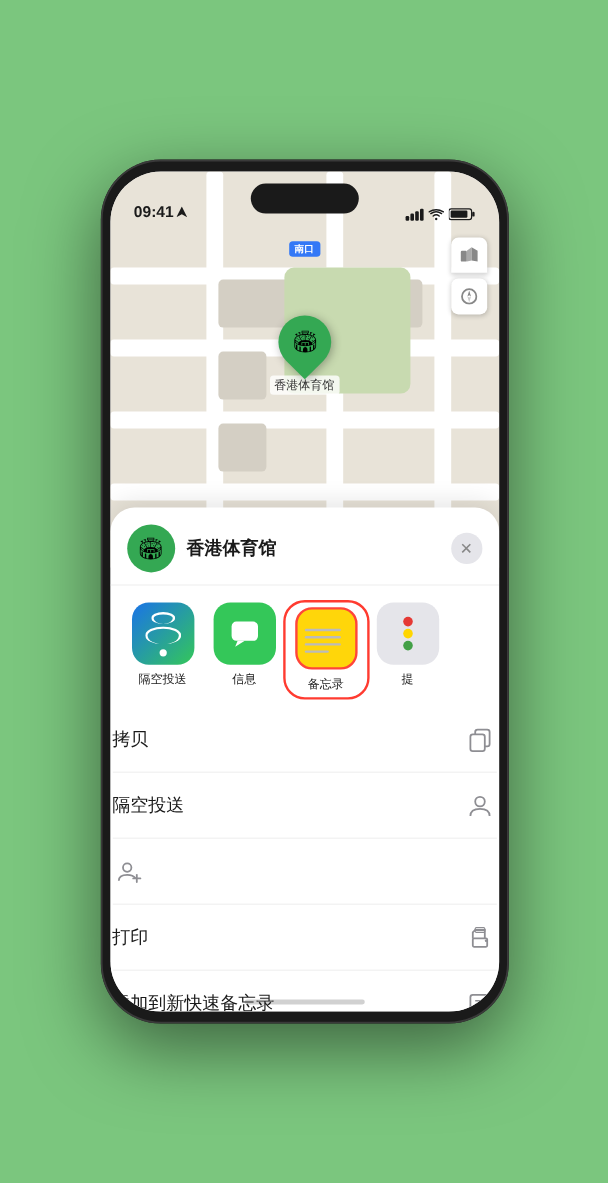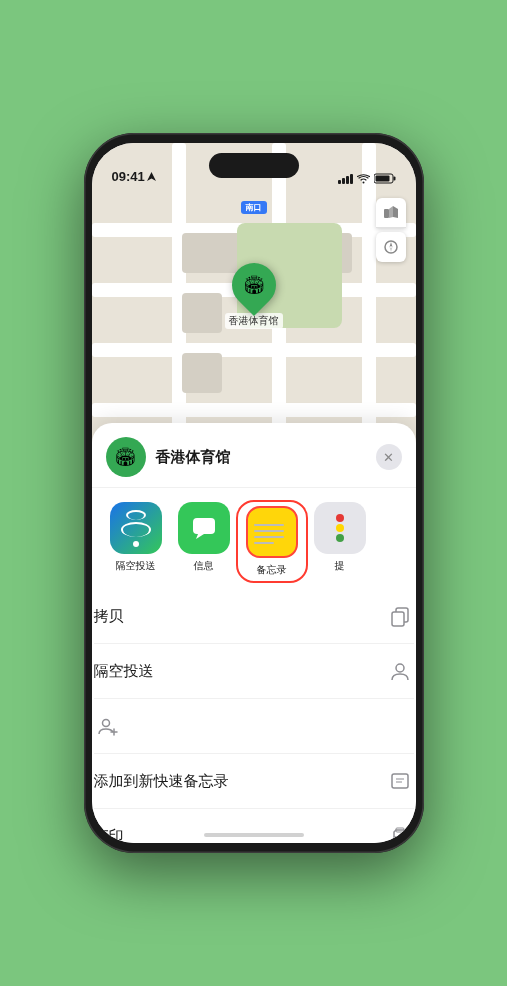--- a/index.html
+++ b/index.html
@@ -536,40 +536,40 @@
           <div class="menu-item-icon">
             <svg width="22" height="22" viewBox="0 0 22 22">
               <circle cx="9" cy="8" r="3.5" stroke="#8e8e93" stroke-width="1.5" fill="none"></circle>
               <path d="M2 19 Q2 14 9 14 Q14 14 16 17" stroke="#8e8e93" stroke-width="1.5" fill="none"></path>
               <line x1="17" y1="14" x2="17" y2="20" stroke="#8e8e93" stroke-width="1.5" stroke-linecap="round"></line>
               <line x1="14" y1="17" x2="20" y2="17" stroke="#8e8e93" stroke-width="1.5" stroke-linecap="round"></line>
             </svg>
           </div>
         </div>
 
-        <div class="menu-item">
-          <span class="menu-item-text">添加到新快速备忘录</span>
-          <div class="menu-item-icon">
-            <svg width="22" height="22" viewBox="0 0 22 22">
-              <rect x="3" y="4" width="16" height="14" rx="2" stroke="#8e8e93" stroke-width="1.5" fill="none"></rect>
-              <line x1="7" y1="9" x2="15" y2="9" stroke="#8e8e93" stroke-width="1.2"></line>
-              <line x1="7" y1="12" x2="13" y2="12" stroke="#8e8e93" stroke-width="1.2"></line>
-            </svg>
-          </div>
-        </div>
-
         <div class="menu-item" style="border-bottom: 1px solid #f0f0f0;">
           <span class="menu-item-text">打印</span>
           <div class="menu-item-icon">
             <svg width="22" height="22" viewBox="0 0 22 22">
               <rect x="5" y="12" width="12" height="7" rx="1" stroke="#8e8e93" stroke-width="1.5" fill="none"></rect>
               <path d="M5 12 V7 L7 5 H15 V12" stroke="#8e8e93" stroke-width="1.5" fill="none"></path>
               <rect x="7" y="3" width="8" height="4" rx="1" stroke="#8e8e93" stroke-width="1" fill="none"></rect>
               <circle cx="16" cy="14" r="1" fill="#8e8e93"></circle>
             </svg>
           </div>
         </div>
+
+        <div class="menu-item">
+          <span class="menu-item-text">添加到新快速备忘录</span>
+          <div class="menu-item-icon">
+            <svg width="22" height="22" viewBox="0 0 22 22">
+              <rect x="3" y="4" width="16" height="14" rx="2" stroke="#8e8e93" stroke-width="1.5" fill="none"></rect>
+              <line x1="7" y1="9" x2="15" y2="9" stroke="#8e8e93" stroke-width="1.2"></line>
+              <line x1="7" y1="12" x2="13" y2="12" stroke="#8e8e93" stroke-width="1.2"></line>
+            </svg>
+          </div>
+        </div>
       </div>
     </div>
 
     <div class="home-indicator"></div>
   </div>
 </div>
 
 </body></html>

